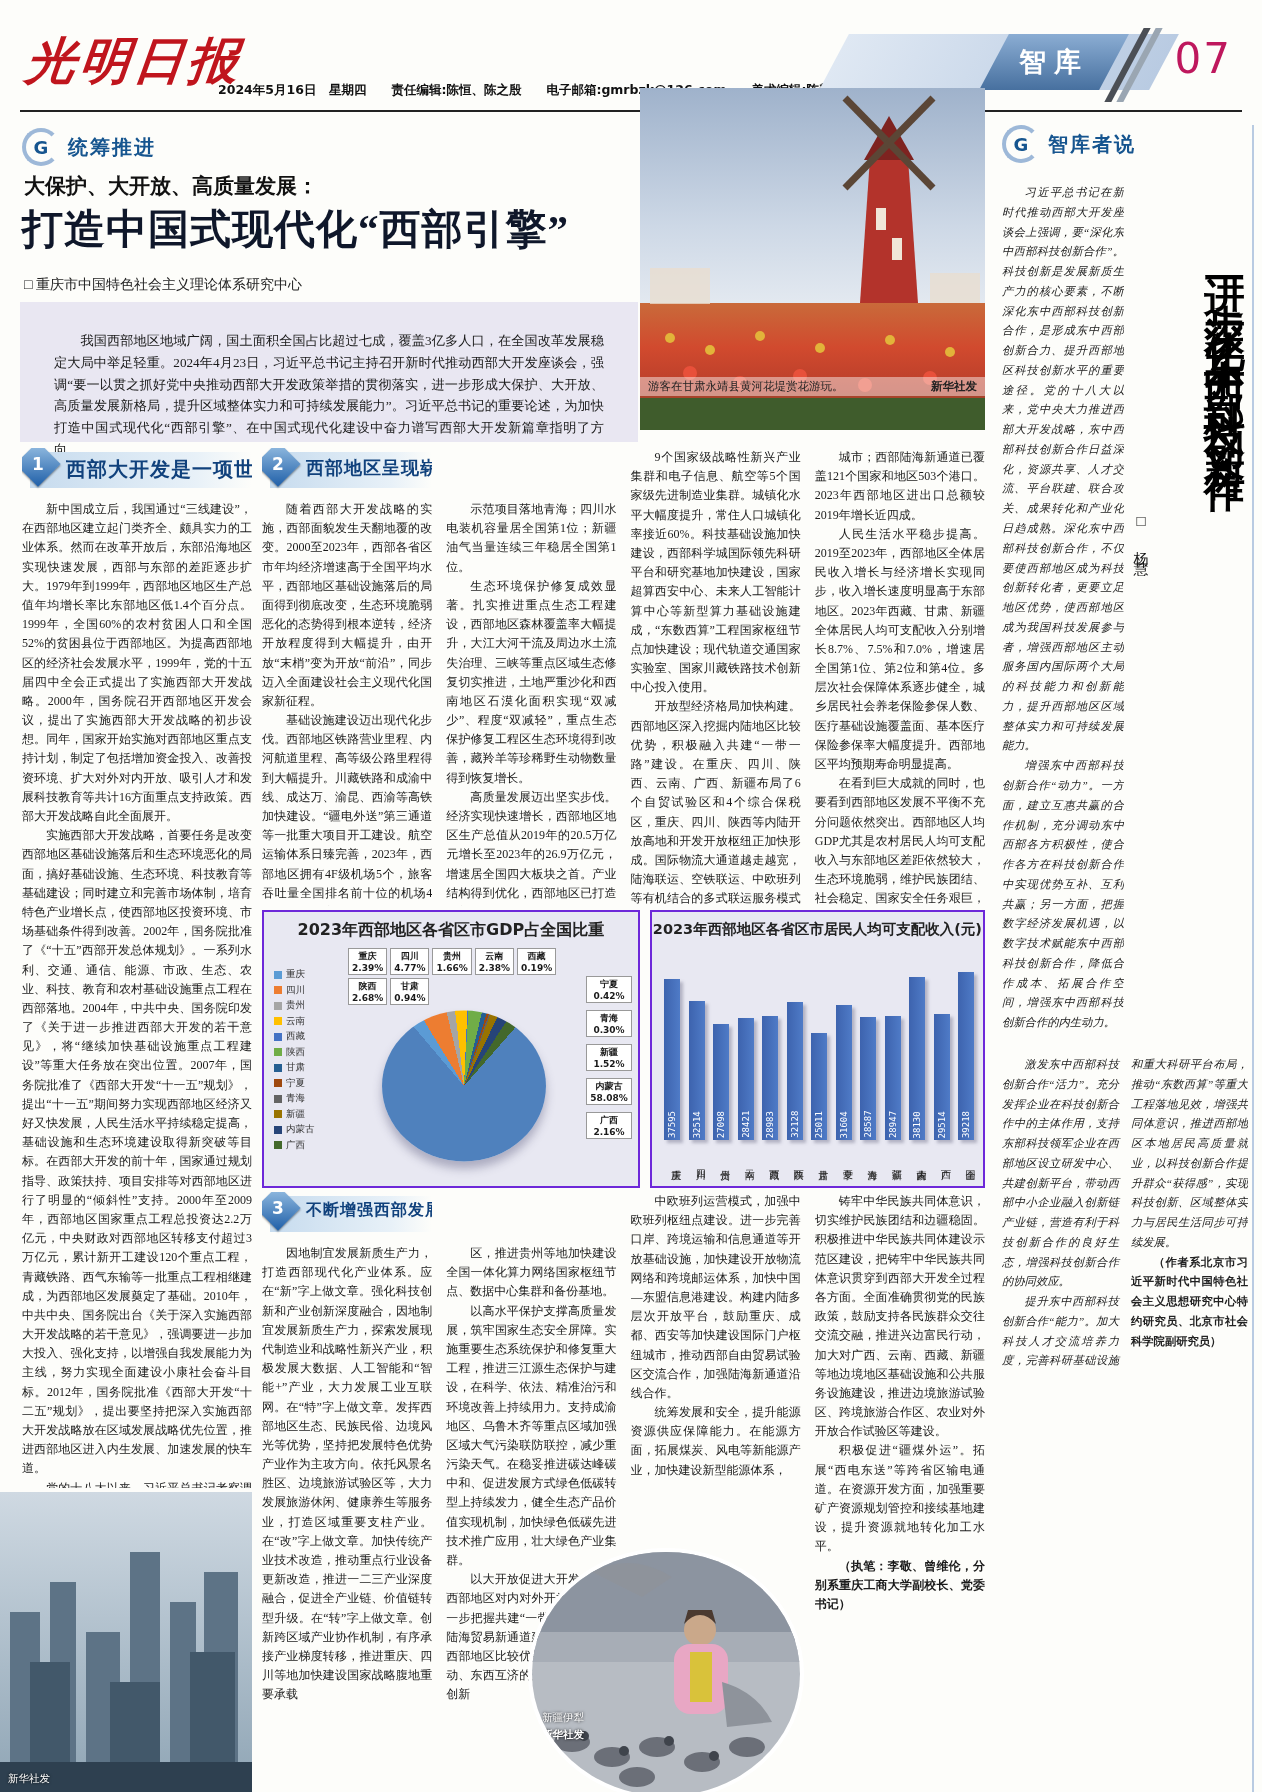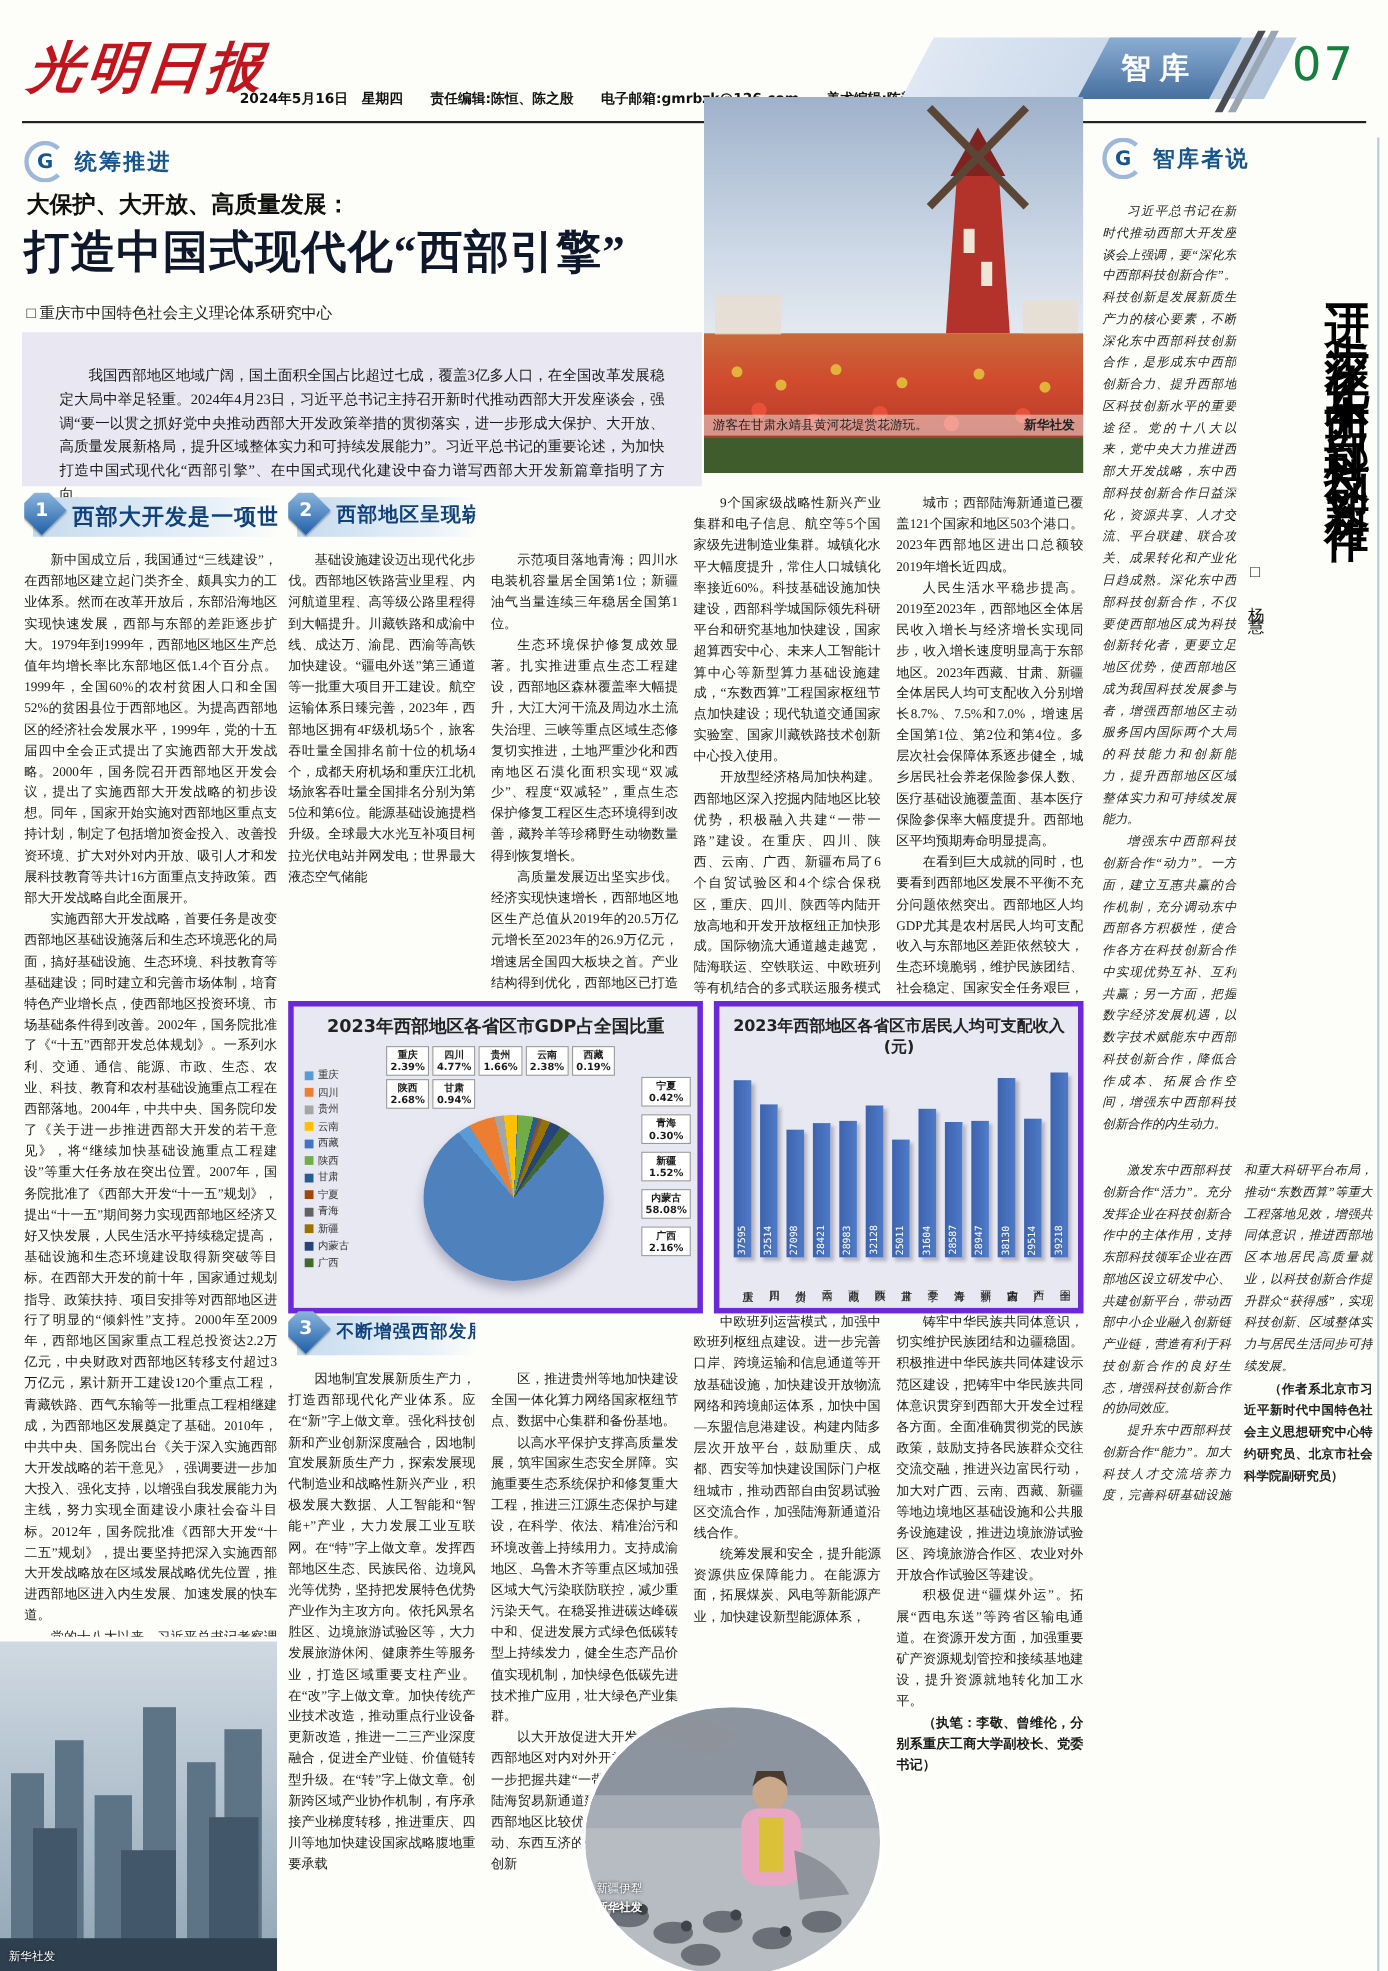--- a/index.html
+++ b/index.html
@@ -9,21 +9,21 @@
   .masthead-logo{position:absolute;left:26px;top:28px;font-size:50px;font-weight:900;color:#c0151d;
         font-style:italic;letter-spacing:4px;transform:skewX(-6deg);font-family:"DejaVu Serif",serif;}
   .dateline{position:absolute;left:218px;top:82px;font-size:12.5px;color:#111;font-family:"DejaVu Sans",sans-serif;font-weight:700;}
   .header-rule{position:absolute;left:20px;right:20px;top:110px;border-top:2px solid #222;}
   .zk-banner{position:absolute;right:108px;top:34px;width:230px;height:56px;}
   .zk-deco{position:absolute;left:-90px;top:0;width:330px;height:56px;background:linear-gradient(90deg,#dfe8f3,#b9cbe2);transform:skewX(-28deg);}
   .zk-box{position:absolute;left:70px;top:0;width:120px;height:56px;background:linear-gradient(180deg,#8badd3,#47709f);transform:skewX(-28deg);
         display:flex;align-items:center;justify-content:center;}
   .zk-box span{transform:skewX(28deg);color:#fff;font-size:27px;font-weight:900;letter-spacing:8px;font-family:"DejaVu Sans",sans-serif;}
   .zk-slash{position:absolute;top:-6px;width:7px;height:74px;background:#4b4f55;transform:skewX(-28deg);}
-  .page-no{position:absolute;right:30px;top:34px;font-size:42px;color:#15803d;font-family:"DejaVu Sans",sans-serif;letter-spacing:2px;}
+  .page-no{position:absolute;right:30px;top:34px;font-size:42px;color:#be185d;font-family:"DejaVu Sans",sans-serif;letter-spacing:2px;}
   .right-edge{position:absolute;right:8px;top:125px;bottom:0;width:2px;background:#b9cbe2;}
   
   .g-badge{display:flex;align-items:center;gap:8px;}
   .g-icon{width:30px;height:30px;border:4px solid #9db8d8;border-right-color:transparent;border-radius:50%;
         display:flex;align-items:center;justify-content:center;color:#16558f;font-weight:900;font-size:18px;font-family:"DejaVu Sans",sans-serif;}
   .g-label{font-size:20px;font-weight:900;color:#16558f;font-family:"DejaVu Sans",sans-serif;letter-spacing:2px;}
   
   .kicker{position:absolute;left:24px;top:172px;font-size:21px;font-weight:700;font-family:"DejaVu Sans",sans-serif;color:#111;}
   .headline{position:absolute;left:22px;top:202px;font-size:41px;font-weight:900;letter-spacing:1px;color:#0f172a;
         font-family:"Liberation Serif","DejaVu Serif",serif;}
@@ -49,21 +49,21 @@
   .sec-title{position:absolute;left:44px;top:8px;font-size:20px;font-weight:900;color:#10417c;font-family:"DejaVu Sans",sans-serif;letter-spacing:1px;white-space:nowrap;}
   .colblock p{margin:0;font-size:12px;line-height:1.6;text-align:justify;text-indent:2em;}
   .col1{position:absolute;left:22px;top:448px;width:230px;height:1040px;overflow:hidden;}
   .upper-cols{position:absolute;left:262px;top:448px;width:723px;height:458px;display:flex;gap:14px;overflow:hidden;}
   .upper-cols>div{flex:1;overflow:hidden;}
   .lower-cols{position:absolute;left:262px;top:1192px;width:723px;height:598px;display:flex;gap:14px;overflow:hidden;}
   .lower-cols>div{flex:1;overflow:hidden;}
   .credit{font-family:"DejaVu Sans",sans-serif;font-weight:700;font-size:12px;text-indent:2em;line-height:1.6;margin-top:2px;}
   
   .charts-row{position:absolute;left:262px;top:910px;width:723px;height:274px;display:flex;gap:10px;}
-  .chart-box{background:#e8e8f2;border:5px solid #6d28d9;position:relative;overflow:hidden;}
+  .chart-box{background:#e8e8f2;border:2px solid #6d28d9;position:relative;overflow:hidden;}
   .pie-box{width:378px;height:274px;}
   .bar-box{width:335px;height:274px;}
   .chart-title{text-align:center;font-size:16px;font-weight:900;font-family:"DejaVu Sans",sans-serif;color:#222;margin-top:8px;}
   .pie-legend{position:absolute;left:10px;top:56px;display:flex;flex-direction:column;gap:2.5px;}
   .pie-legend div{display:flex;align-items:center;gap:4px;font-size:9.5px;font-family:"DejaVu Sans",sans-serif;color:#333;}
   .pie-legend i{width:8px;height:8px;display:inline-block;}
   .pie-circle{position:absolute;left:118px;top:92px;width:164px;height:164px;border-radius:50%;
         box-shadow:0 8px 10px rgba(60,60,100,.35);transform:scaleY(.92);}
   .pie-labels-top{position:absolute;left:84px;top:36px;width:214px;display:flex;gap:3px;flex-wrap:wrap;}
   .pie-labels-right{position:absolute;right:6px;top:64px;display:flex;flex-direction:column;gap:7px;}
@@ -193,20 +193,21 @@
   <div class="upper-cols colblock">
     <div>
       <div class="sec-head">
         <div class="sec-strip"></div>
         <div class="sec-diamond">
             <span>2</span>
           </div>
         <div class="sec-title" style="font-size:18px;">西部地区呈现崭新面貌</div>
       </div>
       <div>
+          <p>随着西部大开发战略的实施，西部面貌发生天翻地覆的改变。2000至2023年，西部各省区市年均经济增速高于全国平均水平，西部地区基础设施落后的局面得到彻底改变，生态环境脆弱恶化的态势得到根本逆转，经济开放程度得到大幅提升，由开放“末梢”变为开放“前沿”，同步迈入全面建设社会主义现代化国家新征程。</p>
           <p>基础设施建设迈出现代化步伐。西部地区铁路营业里程、内河航道里程、高等级公路里程得到大幅提升。川藏铁路和成渝中线、成达万、渝昆、西渝等高铁加快建设。“疆电外送”第三通道等一批重大项目开工建设。航空运输体系日臻完善，2023年，西部地区拥有4F级机场5个，旅客吞吐量全国排名前十位的机场4个，成都天府机场和重庆江北机场旅客吞吐量全国排名分别为第5位和第6位。能源基础设施提档升级。全球最大水光互补项目柯拉光伏电站并网发电；世界最大液态空气储能</p>
         </div>
     </div>
     <div>
         <div style="height:52px;"></div>
         <div>
           <p>示范项目落地青海；四川水电装机容量居全国第1位；新疆油气当量连续三年稳居全国第1位。</p>
           <p>生态环境保护修复成效显著。扎实推进重点生态工程建设，西部地区森林覆盖率大幅提升，大江大河干流及周边水土流失治理、三峡等重点区域生态修复切实推进，土地严重沙化和西南地区石漠化面积实现“双减少”、程度“双减轻”，重点生态保护修复工程区生态环境得到改善，藏羚羊等珍稀野生动物数量得到恢复增长。</p>
           <p>高质量发展迈出坚实步伐。经济实现快速增长，西部地区地区生产总值从2019年的20.5万亿元增长至2023年的26.9万亿元，增速居全国四大板块之首。产业结构得到优化，西部地区已打造出新材料、生物医药等</p>
         </div>

